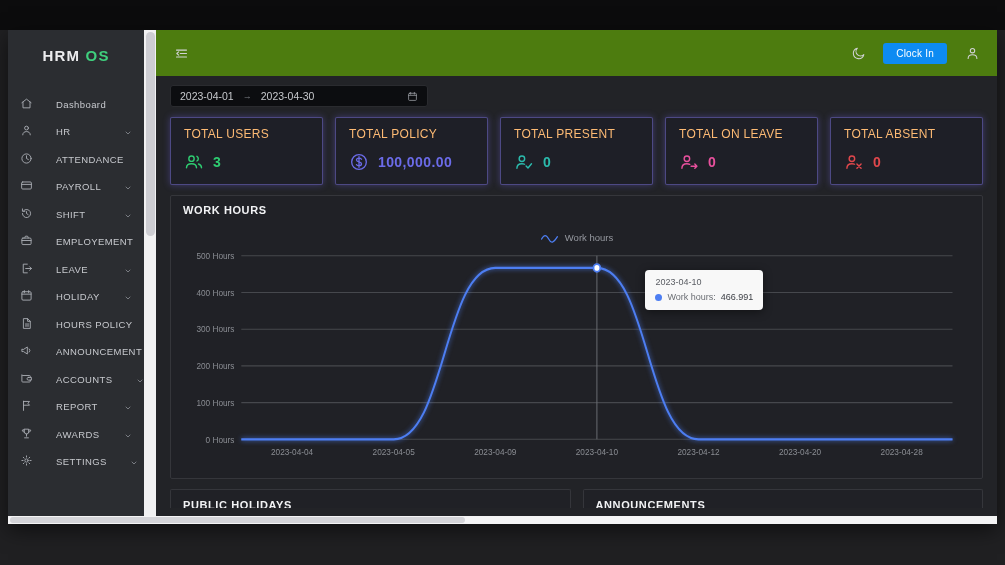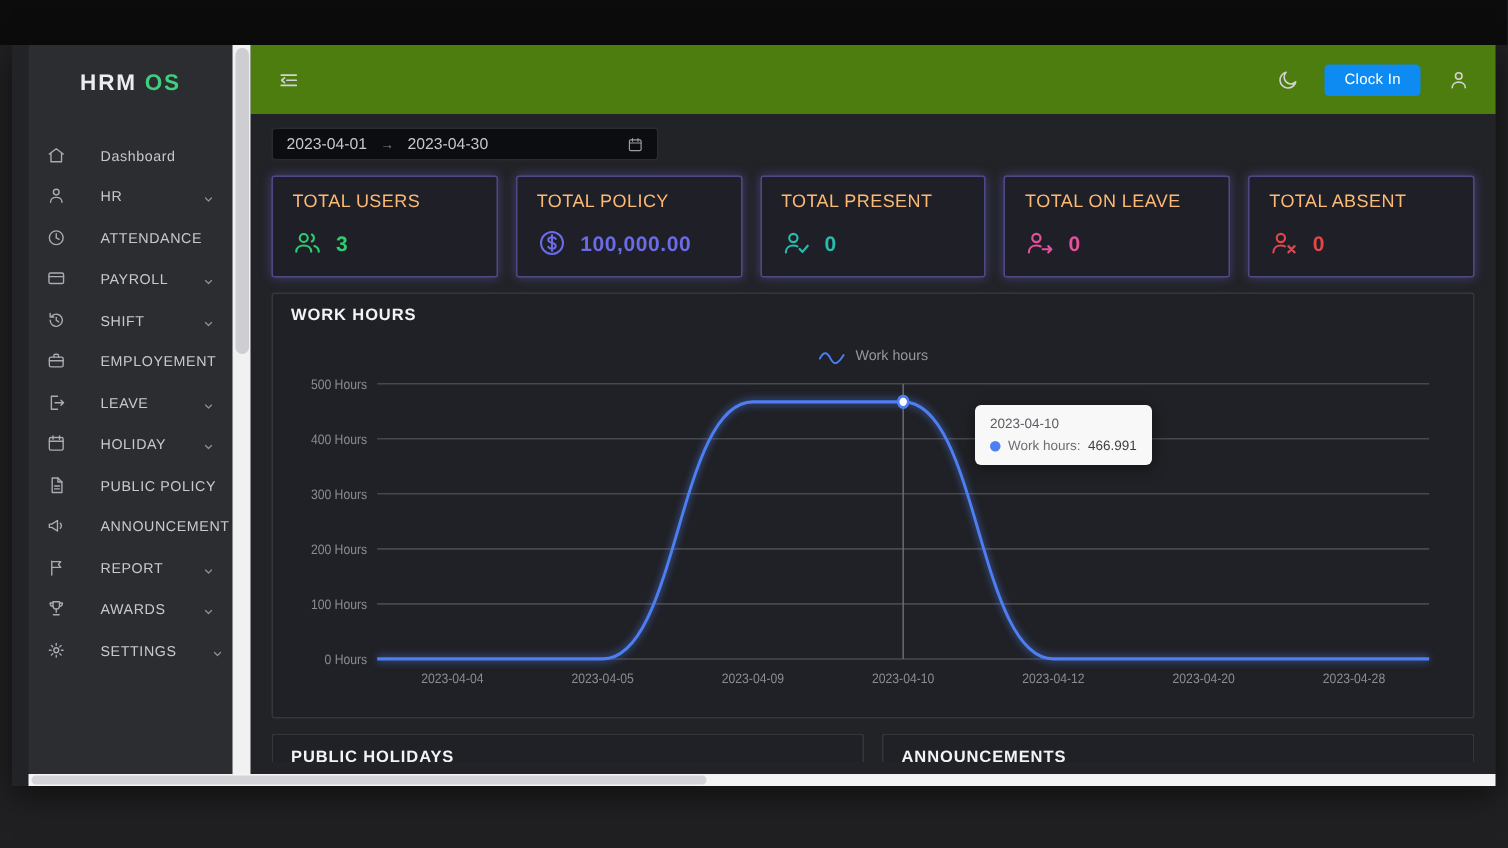--- a/index.html
+++ b/index.html
@@ -10,21 +10,20 @@
     font-family:"Liberation Sans", sans-serif;
     -webkit-font-smoothing:antialiased;
   }
   .desktop { position:relative; width:1005px; height:565px; }
   .strip-top { position:absolute; left:0; top:0; width:100%; height:30px; background:#0c0c0d; }
 
   .window {
     position:absolute; left:8px; top:30px; width:989px; height:494px;
     background:#222327; display:flex; flex-direction:column;
     box-shadow:0 6px 20px rgba(0,0,0,.55);
-    padding-left:11px;
   }
   .window-body { flex:1; display:flex; min-height:0; }
 
   
   .sidebar { width:136px; background:#2b2d31; display:flex; flex-direction:column; overflow:hidden; }
   .logo { padding:17px 6px 13px; text-align:center; font-size:15px; font-weight:bold; letter-spacing:1.2px; color:#ececee; white-space:nowrap; }
   .nav { flex:1; padding-top:5px; }
   .nav-item { display:flex; align-items:flex-end; gap:23px; padding:0 12px; height:27.5px; color:#c7c9ce; font-size:9.5px; letter-spacing:.4px; cursor:pointer; white-space:nowrap; }
   .nav-ico { width:13px; height:13px; color:#a9acb3; flex:0 0 auto; }
   .chev { width:8px; height:8px; margin-left:auto; color:#8e9197; flex:0 0 auto; }
@@ -306,36 +305,45 @@
     <span class="nav-label">HOLIDAY</span>
     <svg class="chev">
                 <use href="#i-chevron"></use>
               </svg>
   </div>
 
   <div class="nav-item">
     <svg class="nav-ico">
                 <use href="#i-document"></use>
               </svg>
-    <span class="nav-label">PUBLIC POLICY</span>
+    <span class="nav-label">HOURS POLICY</span>
     <svg class="chev">
                 <use href="#i-chevron"></use>
               </svg>
   </div>
 
   <div class="nav-item">
     <svg class="nav-ico">
                 <use href="#i-megaphone"></use>
               </svg>
     <span class="nav-label">ANNOUNCEMENT</span>
     <svg class="chev">
                 <use href="#i-chevron"></use>
               </svg>
   </div>
 
+  <div class="nav-item">
+    <svg class="nav-ico">
+                <use href="#i-wallet"></use>
+              </svg>
+    <span class="nav-label">ACCOUNTS</span>
+    <svg class="chev">
+                <use href="#i-chevron"></use>
+              </svg>
+  </div>
 
   <div class="nav-item">
     <svg class="nav-ico">
                 <use href="#i-report"></use>
               </svg>
     <span class="nav-label">REPORT</span>
     <svg class="chev">
                 <use href="#i-chevron"></use>
               </svg>
   </div>

